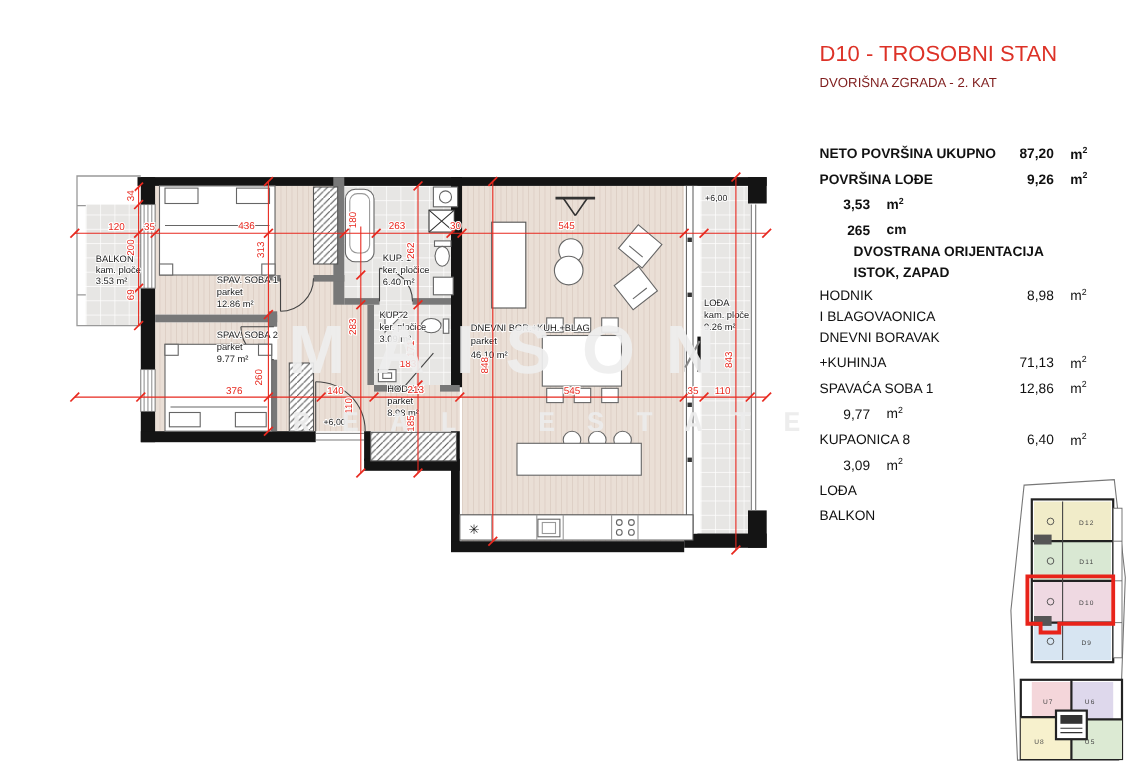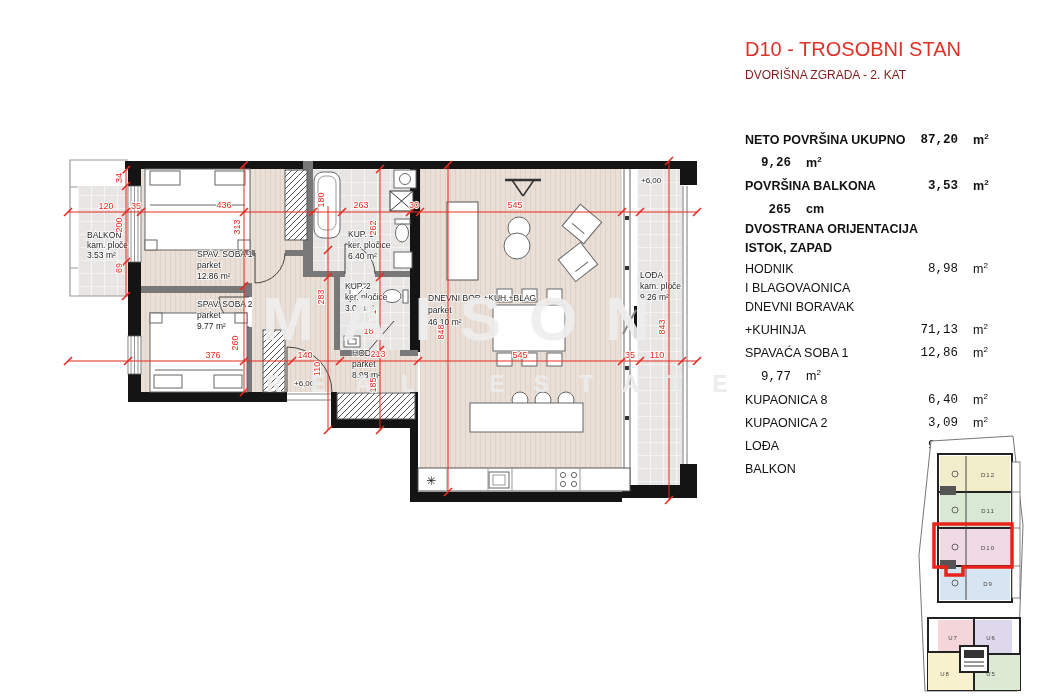--- a/index.html
+++ b/index.html
@@ -12,24 +12,24 @@
   .wm1{font-size:62px;font-weight:bold;letter-spacing:28px;color:rgba(238,238,238,0.92);white-space:nowrap;margin-top:17px;}
   .wm2{font-size:26px;font-weight:bold;letter-spacing:29px;color:rgba(235,235,235,0.92);margin-top:16px;margin-left:4px;white-space:nowrap;font-family:Liberation Mono, monospace;}
   
   .panel{position:absolute;left:745px;top:38px;width:252px;}
   .p-title{color:#dd3227;font-size:20px;font-weight:normal;}
   .p-sub{color:#7f1d1d;font-size:12px;margin-top:7px;}
   .summary{position:absolute;left:745px;top:127px;width:252px;font-size:12.5px;font-weight:bold;}
   .roomlist{position:absolute;left:745px;top:256px;width:252px;font-size:12.5px;}
   .row{display:flex;align-items:flex-end;line-height:19px;}
   .row .lbl{flex:1;white-space:nowrap;}
-  .row .val{text-align:right;min-width:46px;white-space:nowrap;font-family:Liberation Mono, monospace;}
+  .row .val{text-align:right;min-width:46px;white-space:nowrap;}
   .row .unit{min-width:24px;margin-left:15px;white-space:nowrap;}
   sup{font-size:8px;}
-  .orient{line-height:19px;font-weight:bold;}
+  .orient{line-height:19px;font-weight:bold;margin-left:31px;}
   
   .dimt{fill:#e8291f;font-size:9px;stroke:#ffffff;stroke-width:2px;paint-order:stroke;}
   .rlab{fill:#1b1b1b;font-size:8.5px;stroke:#ffffff;stroke-width:1.6px;paint-order:stroke;}
   .lvl{fill:#222;font-size:8px;stroke:#fff;stroke-width:1.6px;paint-order:stroke;}
   .sitet{fill:#444;font-size:6px;letter-spacing:1px;}
 </style>
 </head>
 <body>
 
 <div class="page">
@@ -374,25 +374,25 @@
     <div class="p-sub">DVORIŠNA ZGRADA - 2. KAT</div>
   </div>
 
   <div class="summary">
     <div class="row">
       <span class="lbl">NETO POVRŠINA UKUPNO</span>
       <span class="val">87,20</span>
       <span class="unit"><span>m</span><sup>2</sup></span>
     </div>
     <div class="row">
+      <span class="lbl">POVRŠINA LOĐE</span>
       <span class="val">9,26</span>
       <span class="unit"><span>m</span><sup>2</sup></span>
     </div>
     <div class="row">
-      <span class="lbl">POVRŠINA BALKONA</span>
       <span class="val">3,53</span>
       <span class="unit"><span>m</span><sup>2</sup></span>
     </div>
     <div class="row">
       <span class="val">265</span>
       <span class="unit"><span>cm</span><sup></sup></span>
     </div>
     <div class="orient">DVOSTRANA ORIJENTACIJA</div>
     <div class="orient">ISTOK, ZAPAD</div>
   </div>
@@ -426,21 +426,20 @@
     <div class="row">
       <span class="val">9,77</span>
       <span class="unit"><span>m</span><sup>2</sup></span>
     </div>
     <div class="row">
       <span class="lbl">KUPAONICA 8</span>
       <span class="val">6,40</span>
       <span class="unit"><span>m</span><sup>2</sup></span>
     </div>
     <div class="row">
-      <span class="lbl">KUPAONICA 2</span>
       <span class="val">3,09</span>
       <span class="unit"><span>m</span><sup>2</sup></span>
     </div>
     <div class="row">
       <span class="lbl">LOĐA</span>
       <span class="val">9,26</span>
       <span class="unit"><span>m</span><sup>2</sup></span>
     </div>
     <div class="row">
       <span class="lbl">BALKON</span>

